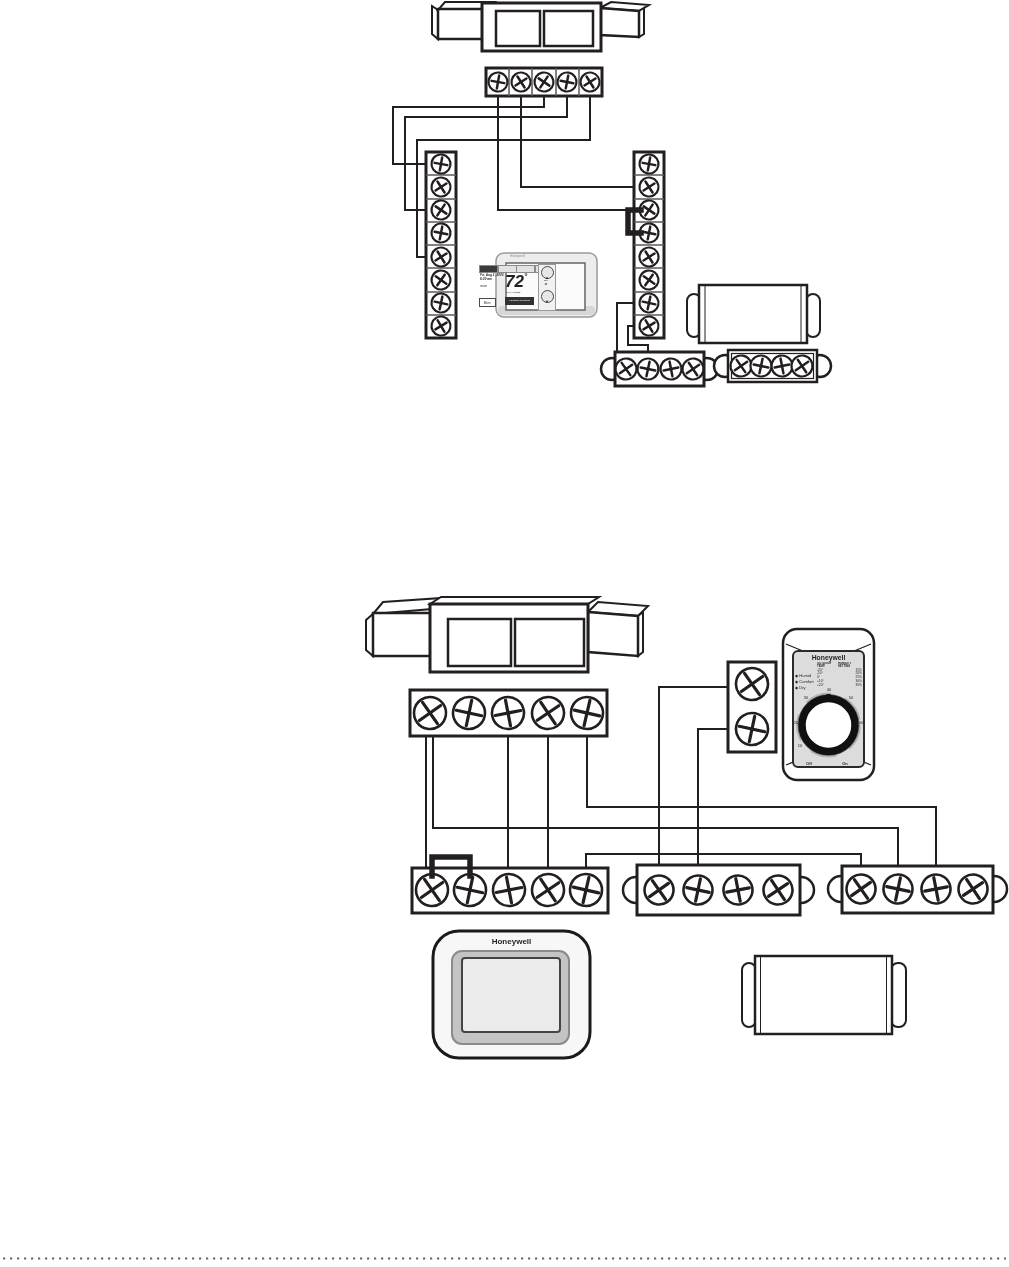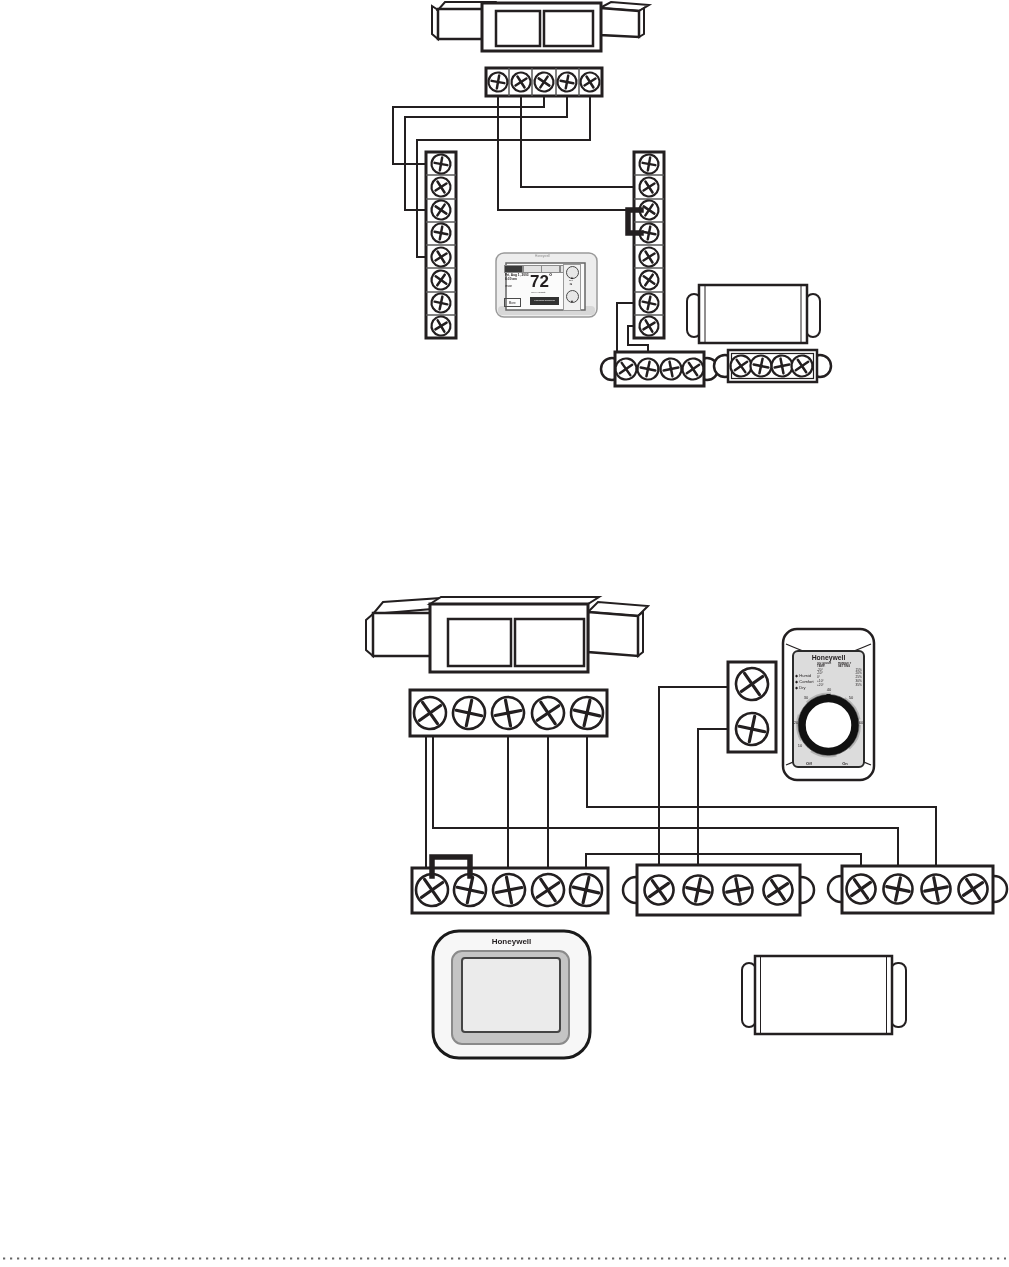--- a/index.html
+++ b/index.html
@@ -18,21 +18,21 @@
   
   .ov{position:absolute;}
   .ctr{text-align:center;}
   .tiny{font-size:8px;line-height:1.15;transform-origin:0 0;}
   .tinyc{font-size:8px;line-height:1.15;transform-origin:50% 0;}
   .s30{transform:scale(.30);} .s33{transform:scale(.33);} .s38{transform:scale(.38);}
   .s40{transform:scale(.40);} .s85{transform:scale(.85);}
   .bold{font-weight:bold;}
   .gray{color:#8a8a8a;}
   
-  .tstat-top{position:absolute;left:492px;top:253px;width:101px;height:64px;}
+  .tstat-top{position:absolute;left:467px;top:253px;width:101px;height:64px;font-style:italic;}
   .tab{position:absolute;height:5.5px;border:0.5px solid #8a8a8a;}
   .btn-round{position:absolute;width:11px;height:11px;border-radius:50%;
              background:#e7e7e7;border:1px solid #4a4a4a;text-align:center;}
   .btn-round span{display:inline-block;font-size:8px;transform:scale(.5);transform-origin:50% 30%;}
   .statusbar{position:absolute;background:#323232;color:#fff;display:flex;align-items:center;justify-content:center;}
   .morebox{position:absolute;border:1px solid #4a4a4a;display:flex;align-items:center;justify-content:center;}
   .rightpanel{position:absolute;background:#f1f1f1;border:0.75px solid #9a9a9a;}
   
   .humid{position:absolute;left:783px;top:629px;width:91px;height:151px;}
   .mini-table{position:absolute;left:34px;top:33px;width:112px;font-size:8px;transform:scale(.40);transform-origin:0 0;}

